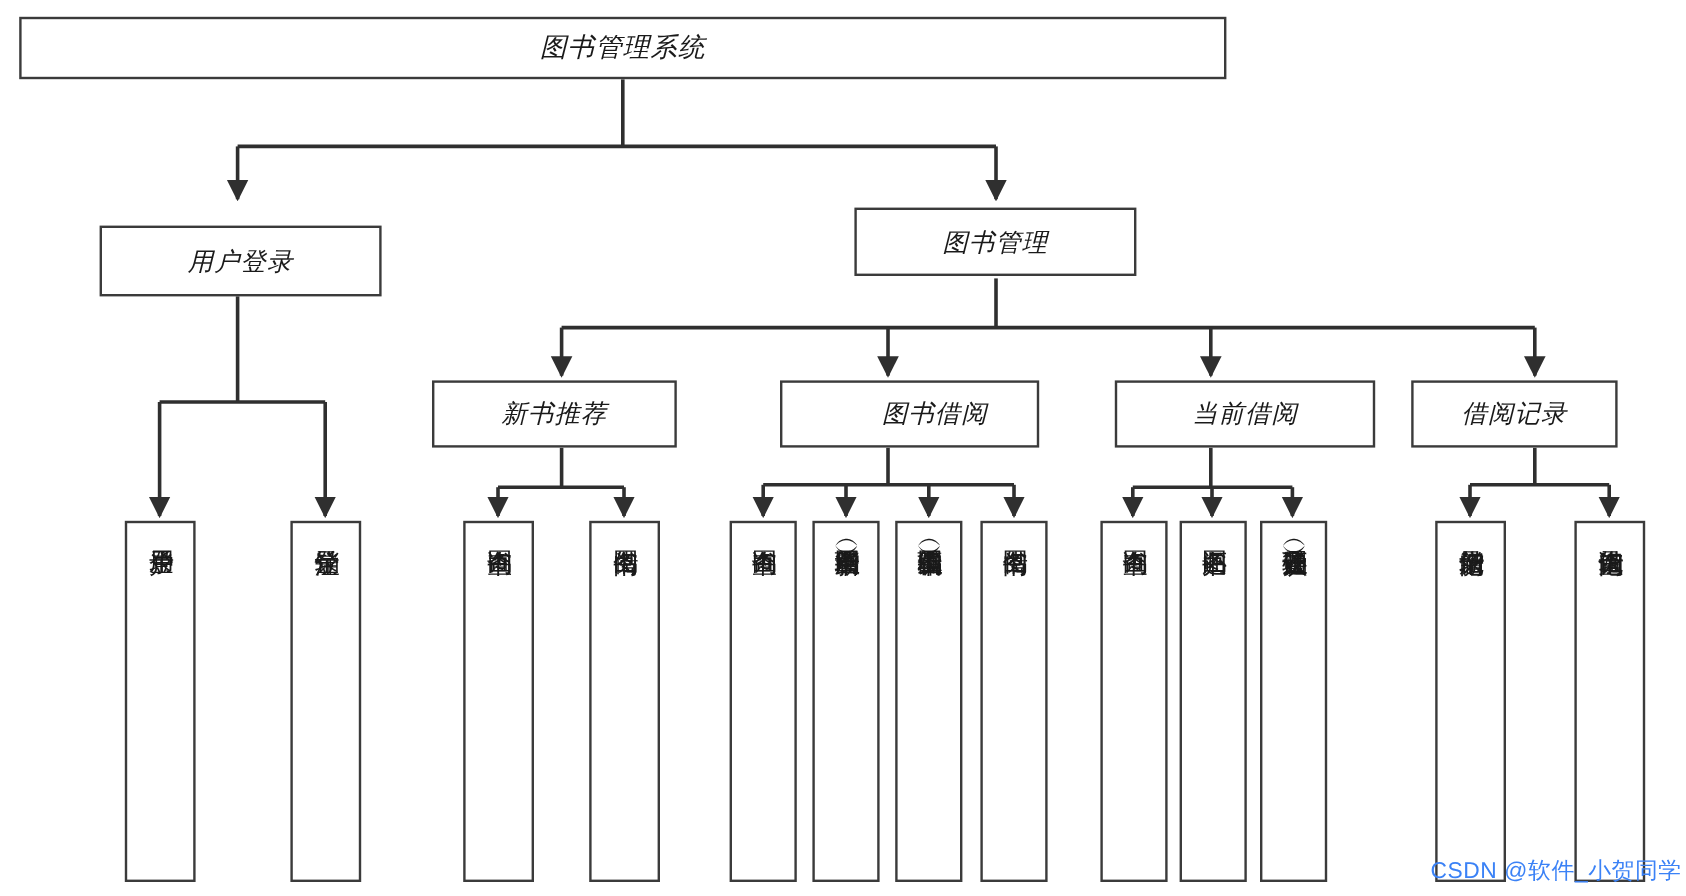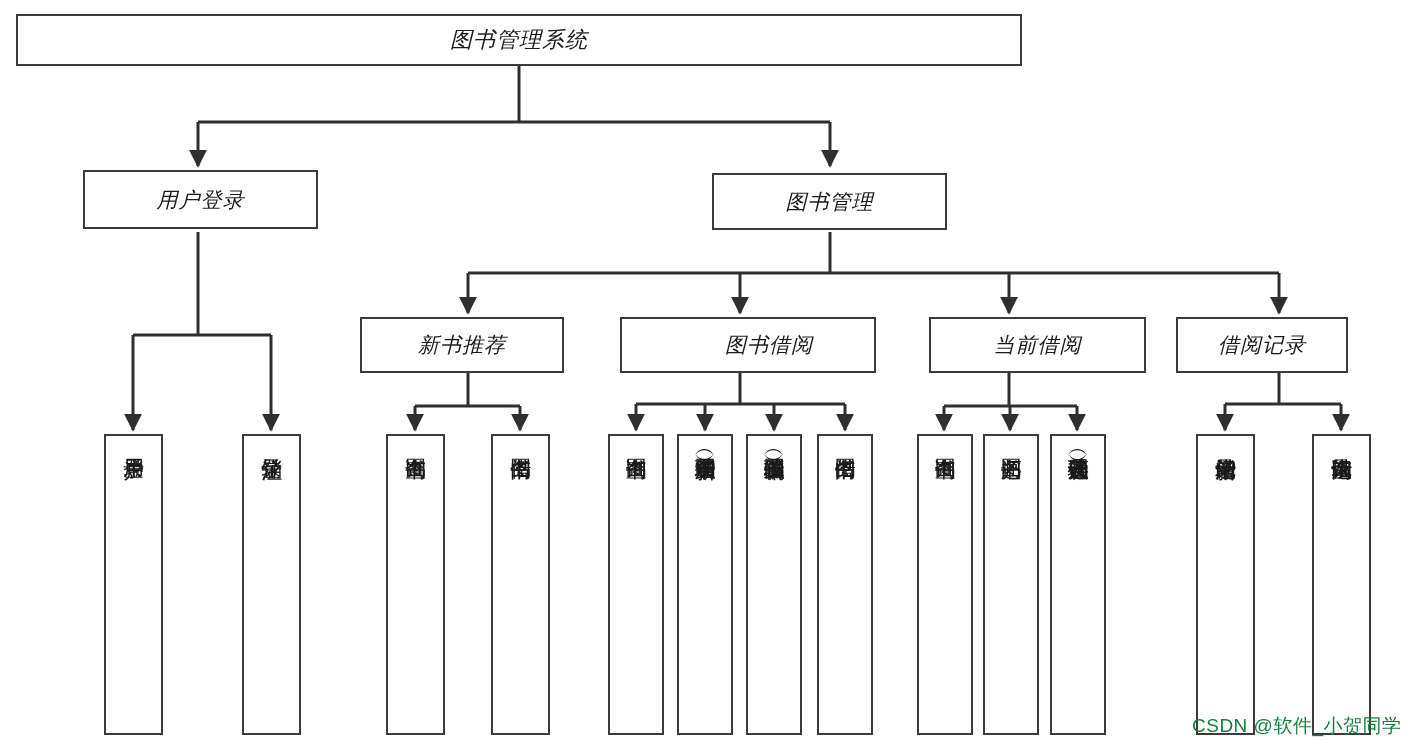--- a/index.html
+++ b/index.html
@@ -56,21 +56,21 @@
     top: 0;
     width: 1405px;
     height: 747px;
     pointer-events: none;
   }
   .watermark {
     position: absolute;
     left: 1192px;
     top: 713px;
     font-size: 19px;
-    color: #15803d;
+    color: #3b82f6;
     white-space: nowrap;
     letter-spacing: 0.5px;
   }
 </style>
 </head>
 <body>
 
 <div id="canvas">
 
   <svg class="links" viewBox="0 0 1405 747">
@@ -120,33 +120,33 @@
       <path d="M 1225 404 L 1341 404"></path>
       <path d="M 1225 404 L 1225 430" marker-end="url(#arrow)"></path>
       <path d="M 1341 404 L 1341 430" marker-end="url(#arrow)"></path>
     </g>
   </svg>
 
   <div class="node root horiz" style="left:16px; top:14px; width:1006px; height:52px;">
     <span>图书管理系统</span>
   </div>
 
-  <div class="node horiz" style="left:83px; top:170px; width:235px; height:59px;">
+  <div class="node horiz" style="left:83px; top:188px; width:235px; height:59px;">
     <span>用户登录</span>
   </div>
 
   <div class="node horiz" style="left:712px; top:173px; width:235px; height:57px;">
     <span>图书管理</span>
   </div>
 
   <div class="node horiz" style="left:360px; top:317px; width:204px; height:56px;">
     <span>新书推荐</span>
   </div>
 
-  <div class="node horiz" style="left:620px; top:317px; width:256px; height:56px;padding-left:42px;">
+  <div class="node horiz" style="left:650px; top:317px; width:216px; height:56px;padding-left:42px;">
     <span>图书借阅</span>
   </div>
 
   <div class="node horiz" style="left:901px; top:317px; width:217px; height:56px;margin-left:28px;">
     <span>当前借阅</span>
   </div>
 
   <div class="node horiz" style="left:1176px; top:317px; width:172px; height:56px;">
     <span>借阅记录</span>
   </div>

